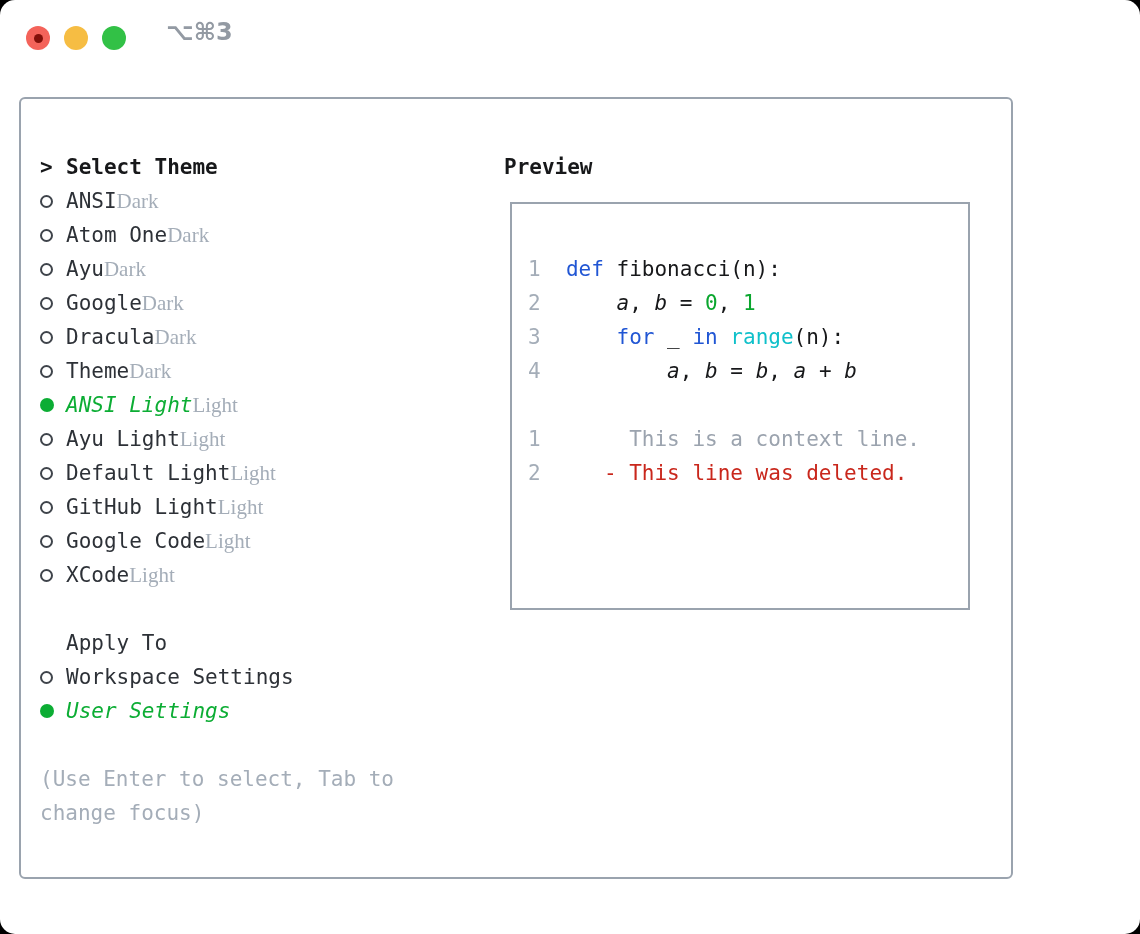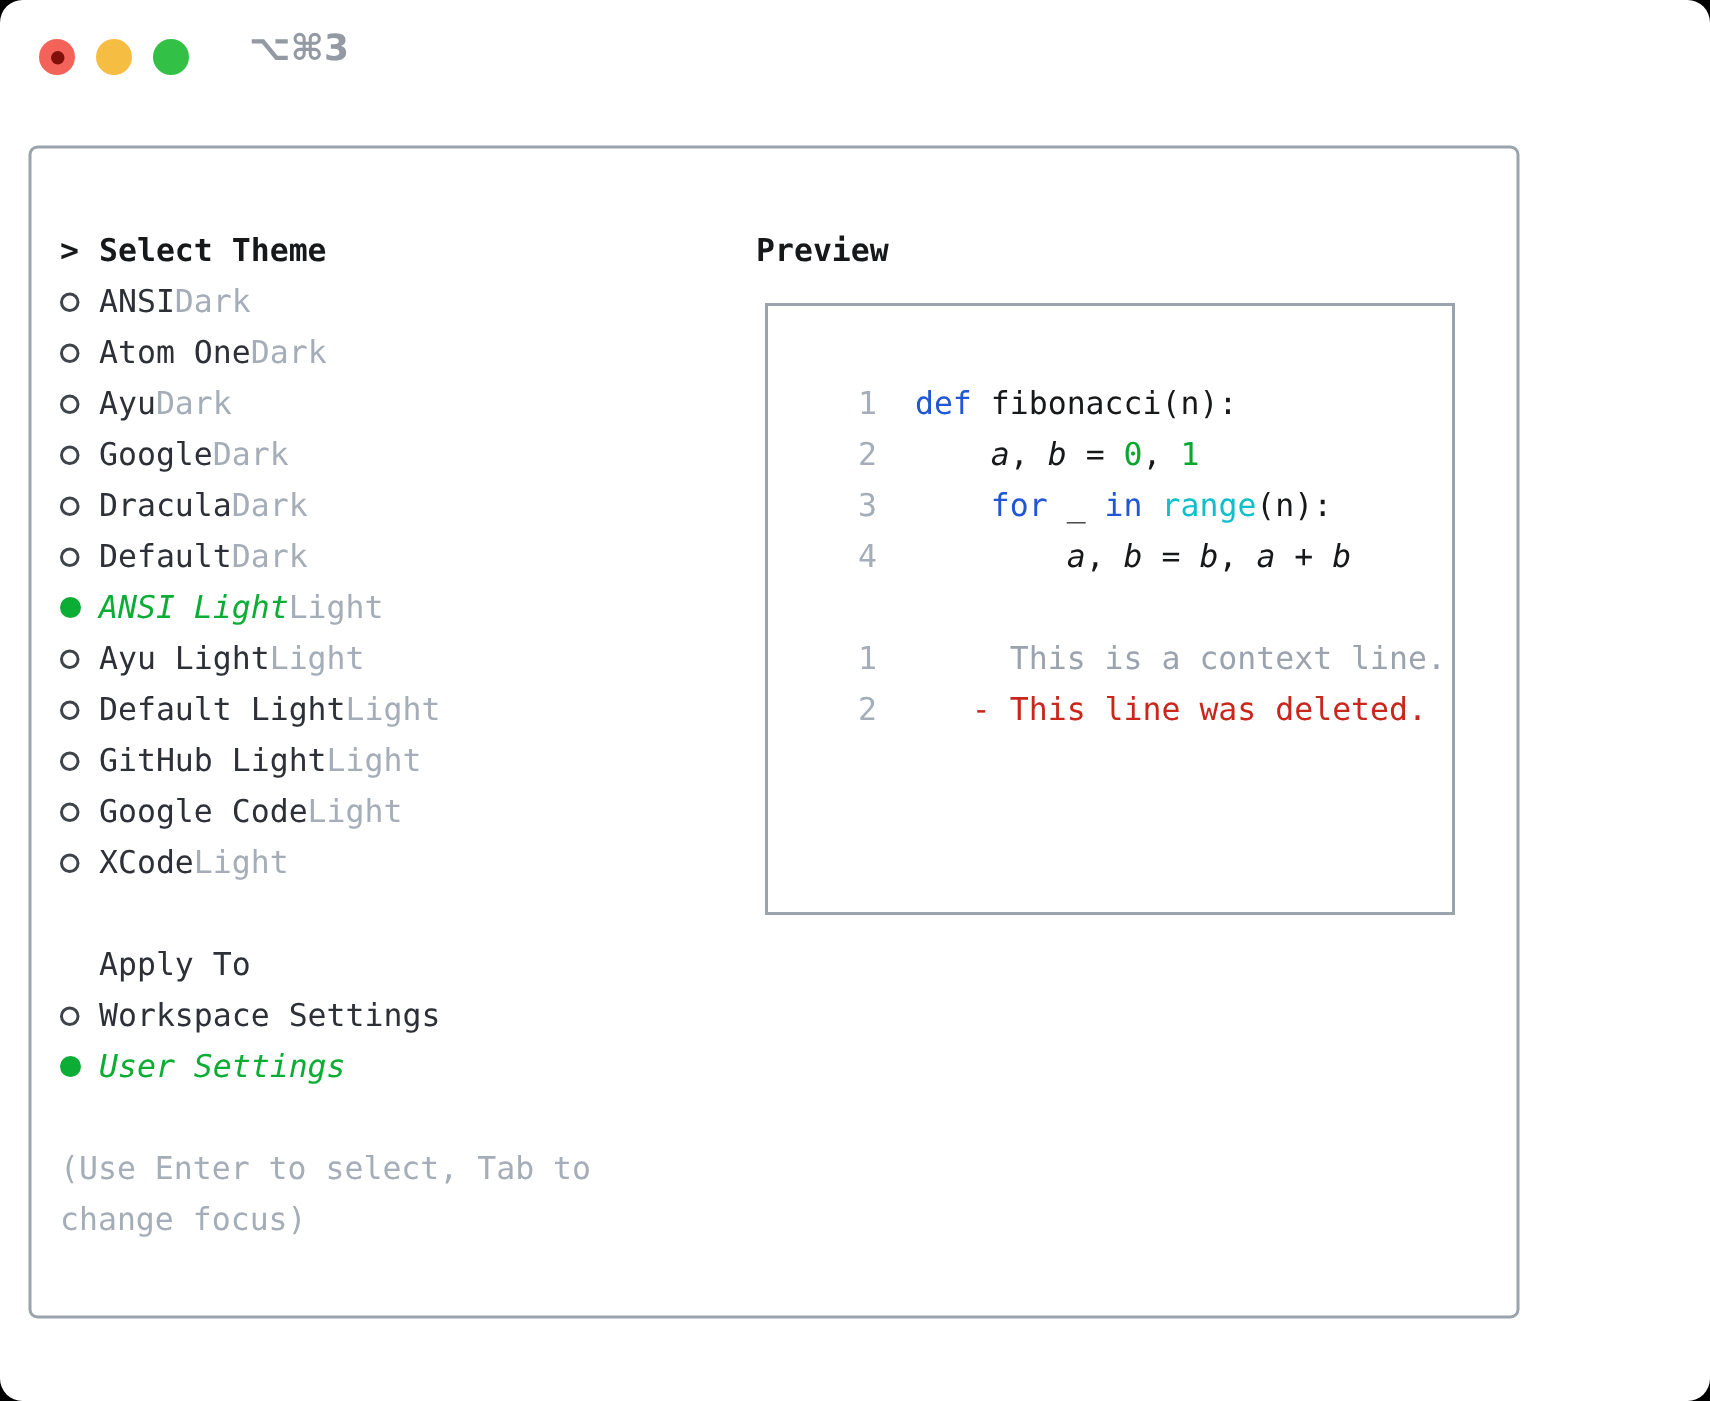--- a/index.html
+++ b/index.html
@@ -19,28 +19,28 @@
            border:2px solid var(--border);border-radius:6px;background:#fff;}
   .leftcol{position:absolute;left:19px;top:51px;width:440px;}
   .row{display:flex;align-items:center;height:34px;white-space:pre;}
   .slot{display:inline-flex;align-items:center;width:26px;flex:0 0 26px;}
   .prompt{font-weight:bold;color:var(--text);}
   .header-label{font-weight:bold;color:var(--text);}
   .circle{width:13px;height:13px;border:2px solid var(--radio);border-radius:50%;box-sizing:border-box;display:inline-block;}
   .circle.sel{width:14px;height:14px;border:none;background:var(--select);}
   .name{color:var(--item);}
   .name.sel{color:var(--select);font-style:italic;}
-  .variant{color:var(--muted);}
+  .variant{color:var(--muted);font-family:Liberation Serif, serif;}
   .apply-label{color:var(--item);}
   .hint{width:400px;line-height:34px;color:var(--muted);white-space:normal;}
   
   .rightcol{position:absolute;left:483px;top:51px;}
   .previewbox{box-sizing:border-box;margin-left:6px;margin-top:18px;width:460px;height:408px;
               border:2px solid var(--border);padding:48px 0 0 16px;background:#fff;}
-  .cline{height:34px;line-height:34px;white-space:pre;margin-left:44px;}
+  .cline{height:34px;line-height:34px;white-space:pre;}
   .lnum{color:var(--muted);}
   .tk-kw{color:var(--kw);}
   .tk-fn{color:var(--fn);}
   .tk-numlit{color:var(--numlit);}
   .tk-plain{color:var(--text);}
   .tk-var{color:var(--text);font-style:italic;}
   .tk-ctx{color:var(--ctx);}
   .tk-del{color:var(--del);}
   .tk-add{color:var(--add);}
 </style>
@@ -65,21 +65,21 @@
         <span class="slot"><span class="prompt">&gt;</span></span>
         <span class="header-label">Select Theme</span>
       </div>
 
       <div id="theme-list">
           <div class="row"><span class="slot"><span class="circle"></span></span><span class="name">ANSI</span> <span class="variant">Dark</span></div>
           <div class="row"><span class="slot"><span class="circle"></span></span><span class="name">Atom One</span> <span class="variant">Dark</span></div>
           <div class="row"><span class="slot"><span class="circle"></span></span><span class="name">Ayu</span> <span class="variant">Dark</span></div>
           <div class="row"><span class="slot"><span class="circle"></span></span><span class="name">Google</span> <span class="variant">Dark</span></div>
           <div class="row"><span class="slot"><span class="circle"></span></span><span class="name">Dracula</span> <span class="variant">Dark</span></div>
-          <div class="row"><span class="slot"><span class="circle"></span></span><span class="name">Default</span> <span class="variant">Dark</span></div>
+          <div class="row"><span class="slot"><span class="circle"></span></span><span class="name">Theme</span> <span class="variant">Dark</span></div>
           <div class="row"><span class="slot"><span class="circle sel"></span></span><span class="name sel">ANSI Light</span> <span class="variant">Light</span></div>
           <div class="row"><span class="slot"><span class="circle"></span></span><span class="name">Ayu Light</span> <span class="variant">Light</span></div>
           <div class="row"><span class="slot"><span class="circle"></span></span><span class="name">Default Light</span> <span class="variant">Light</span></div>
           <div class="row"><span class="slot"><span class="circle"></span></span><span class="name">GitHub Light</span> <span class="variant">Light</span></div>
           <div class="row"><span class="slot"><span class="circle"></span></span><span class="name">Google Code</span> <span class="variant">Light</span></div>
           <div class="row"><span class="slot"><span class="circle"></span></span><span class="name">XCode</span> <span class="variant">Light</span></div>
         </div>
 
       <div class="row"></div>
 

